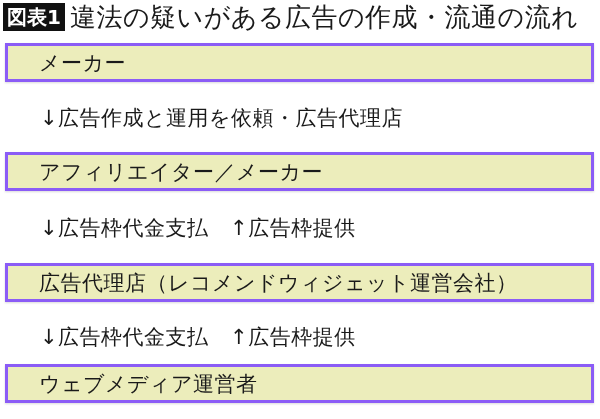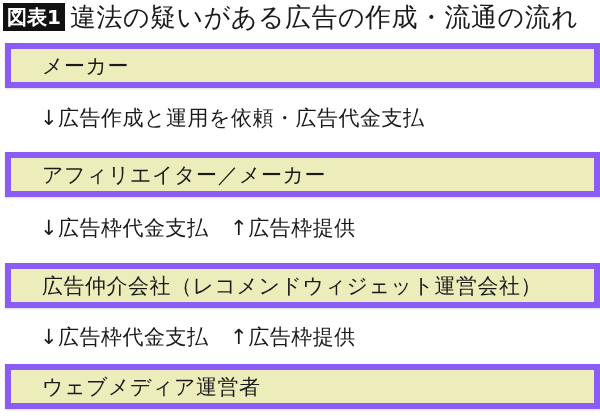--- a/index.html
+++ b/index.html
@@ -3,47 +3,47 @@
 <meta charset="utf-8">
 <style>
   html,body{margin:0;padding:0;background:#ffffff;}
   body{width:600px;height:419px;position:relative;overflow:hidden;
        font-family:"DejaVu Sans","Liberation Sans",sans-serif;color:#1a1a1a;}
   .title{position:absolute;left:3px;top:2px;height:30px;display:flex;align-items:center;}
   .badge{background:#111111;color:#ffffff;font-weight:bold;font-size:20px;
          padding:1px 4px;line-height:26px;height:26px;display:inline-block;}
   .title-text{font-size:26px;margin-left:5px;font-weight:500;letter-spacing:0.5px;}
   .box{position:absolute;left:5px;width:583px;height:33px;
-       background:#ecedbb;border:6px solid #8b5cf6;
+       background:#ecedbb;border:3px solid #8b5cf6;
        box-shadow:0 1px 2px rgba(0,0,0,0.15);
        display:flex;align-items:center;}
   .box span{font-size:21px;margin-left:31px;letter-spacing:0.5px;}
   .flow{position:absolute;left:40px;font-size:21px;letter-spacing:0.5px;white-space:pre;}
 </style>
 </head>
 <body>
 
 <div class="title">
   <span class="badge">図表1</span>
   <span class="title-text">違法の疑いがある広告の作成・流通の流れ</span>
 </div>
 
 <div class="box" style="top:43px;">
   <span>メーカー</span>
 </div>
 
-<div class="flow" style="top:104px;">↓広告作成と運用を依頼・広告代金支払</div>
+<div class="flow" style="top:104px;">↓広告作成と運用を依頼・広告代理店</div>
 
 <div class="box" style="top:152px;">
   <span>アフィリエイター／メーカー</span>
 </div>
 
 <div class="flow" style="top:214px;">↓広告枠代金支払　↑広告枠提供</div>
 
 <div class="box" style="top:263px;">
-  <span>広告仲介会社（レコメンドウィジェット運営会社）</span>
+  <span>広告代理店（レコメンドウィジェット運営会社）</span>
 </div>
 
 <div class="flow" style="top:323px;">↓広告枠代金支払　↑広告枠提供</div>
 
 <div class="box" style="top:364px;">
   <span>ウェブメディア運営者</span>
 </div>
 
 </body></html>

